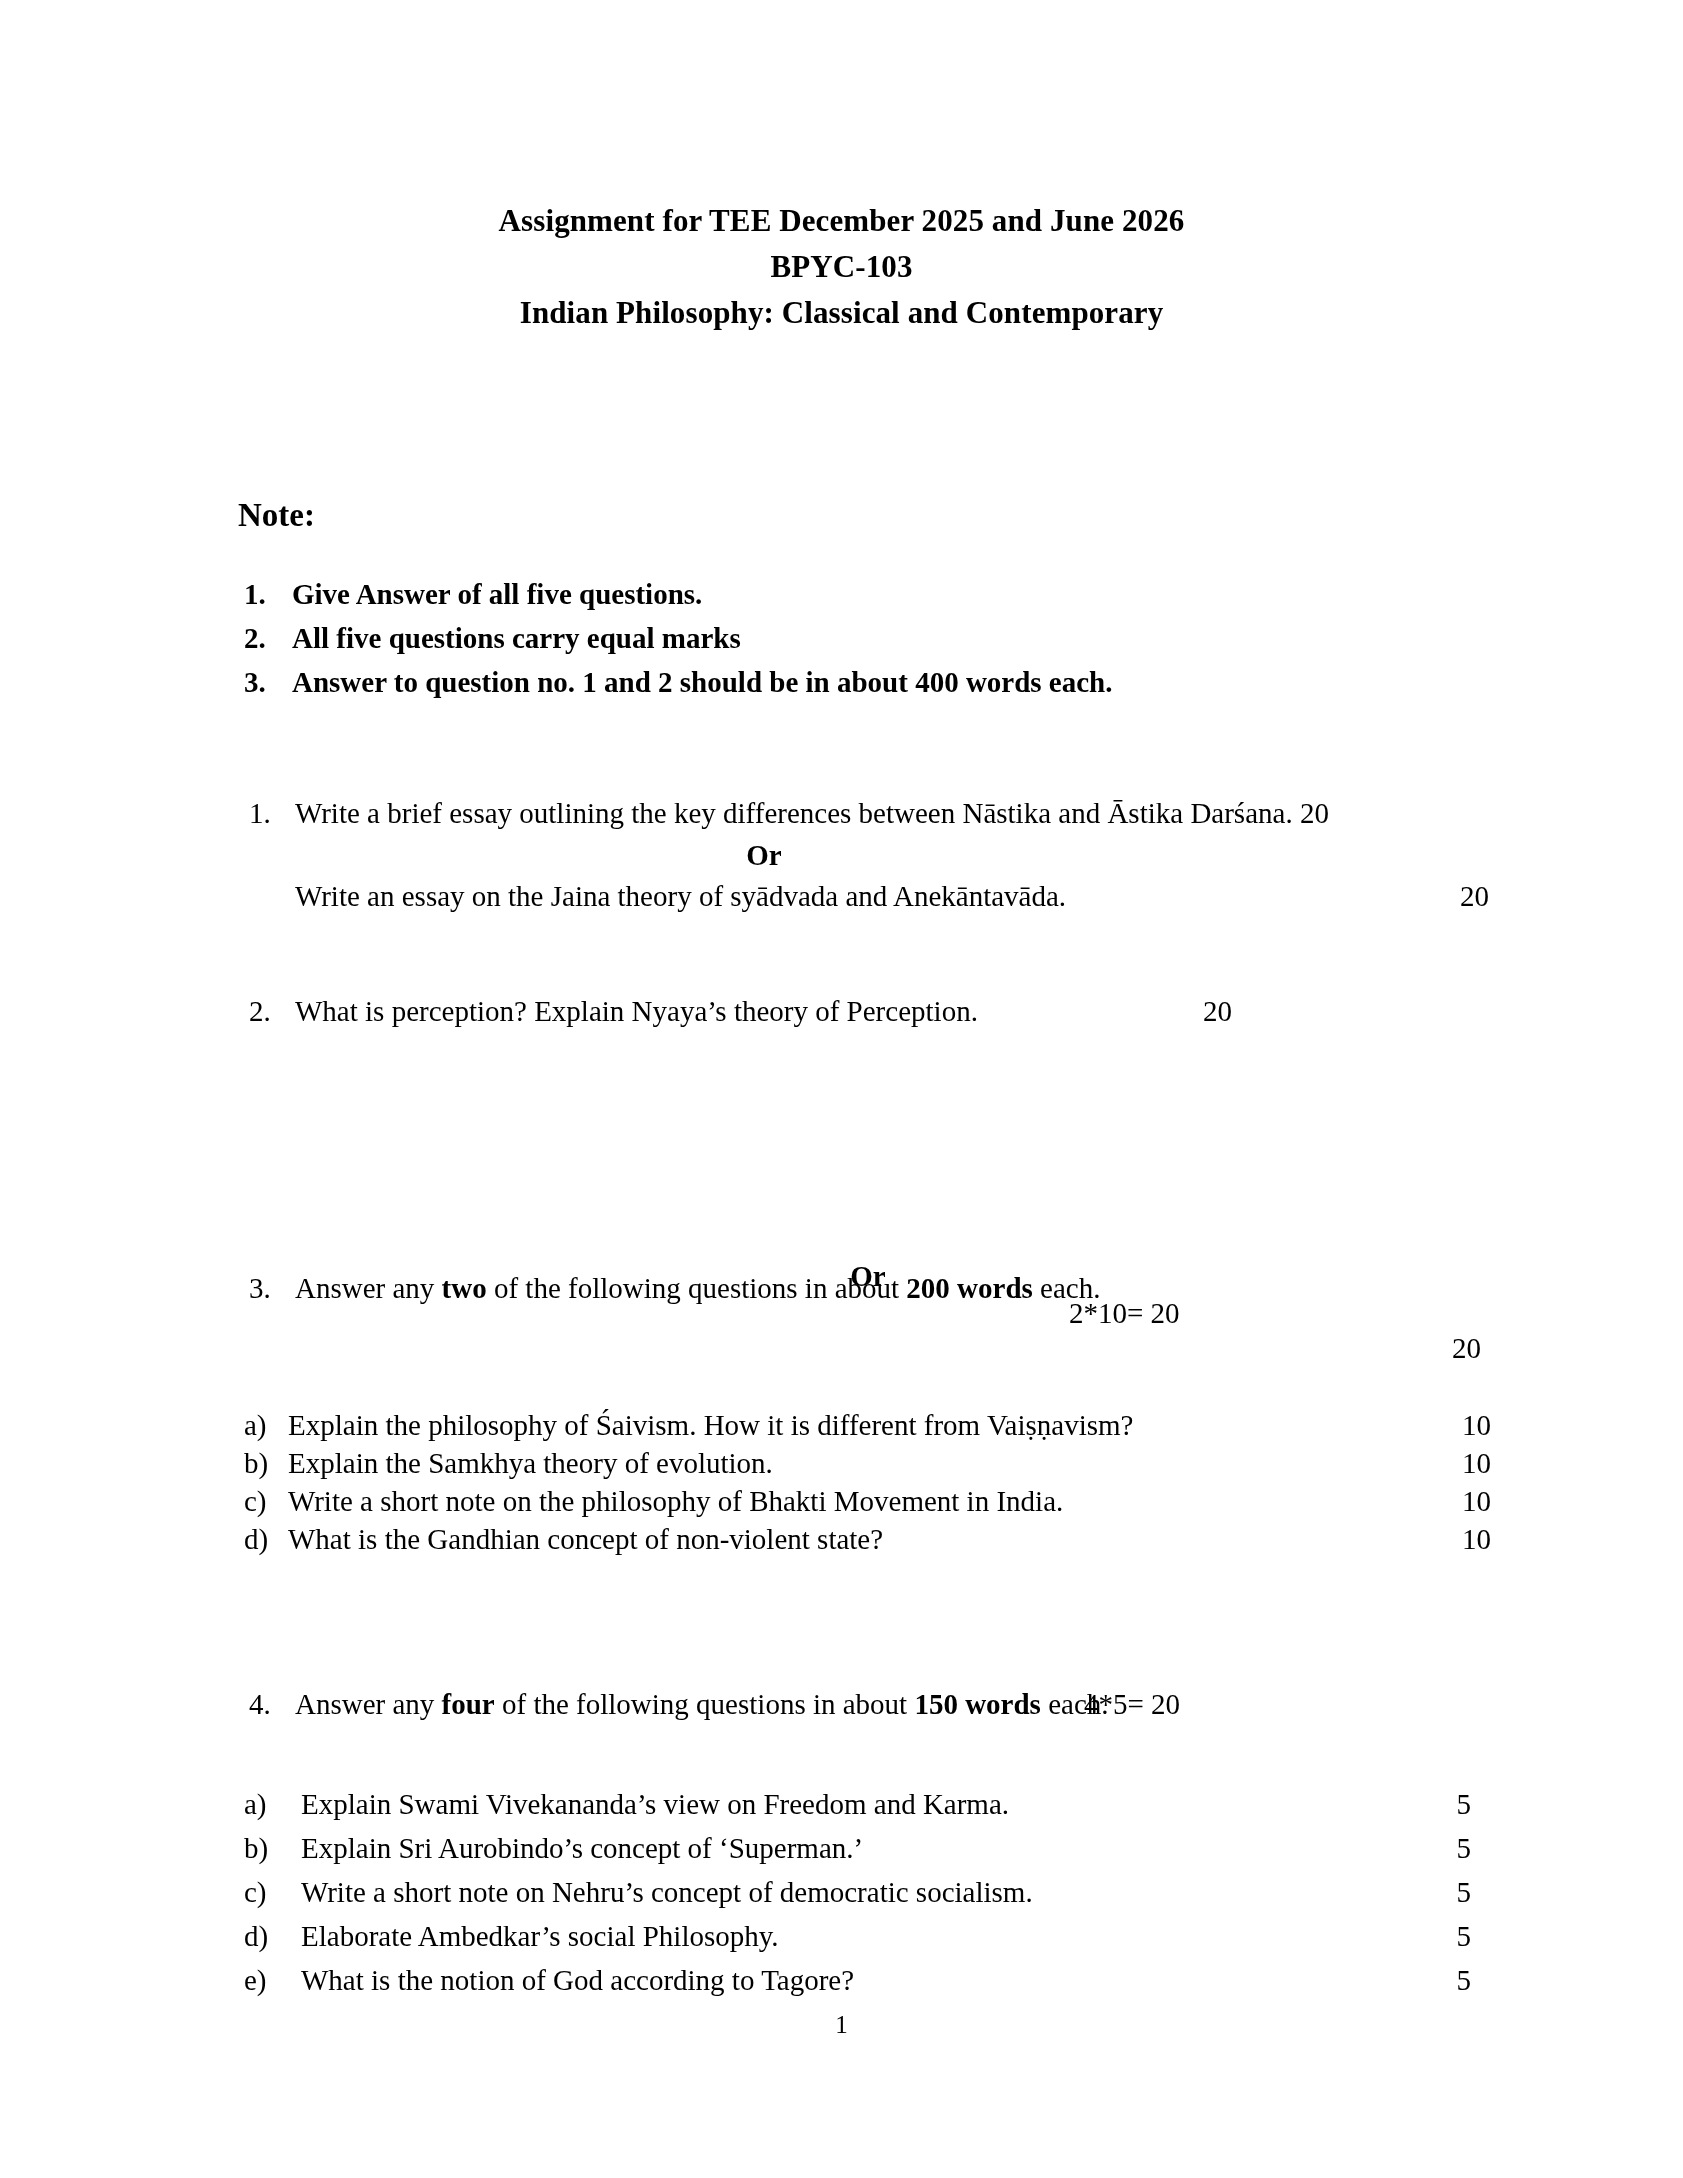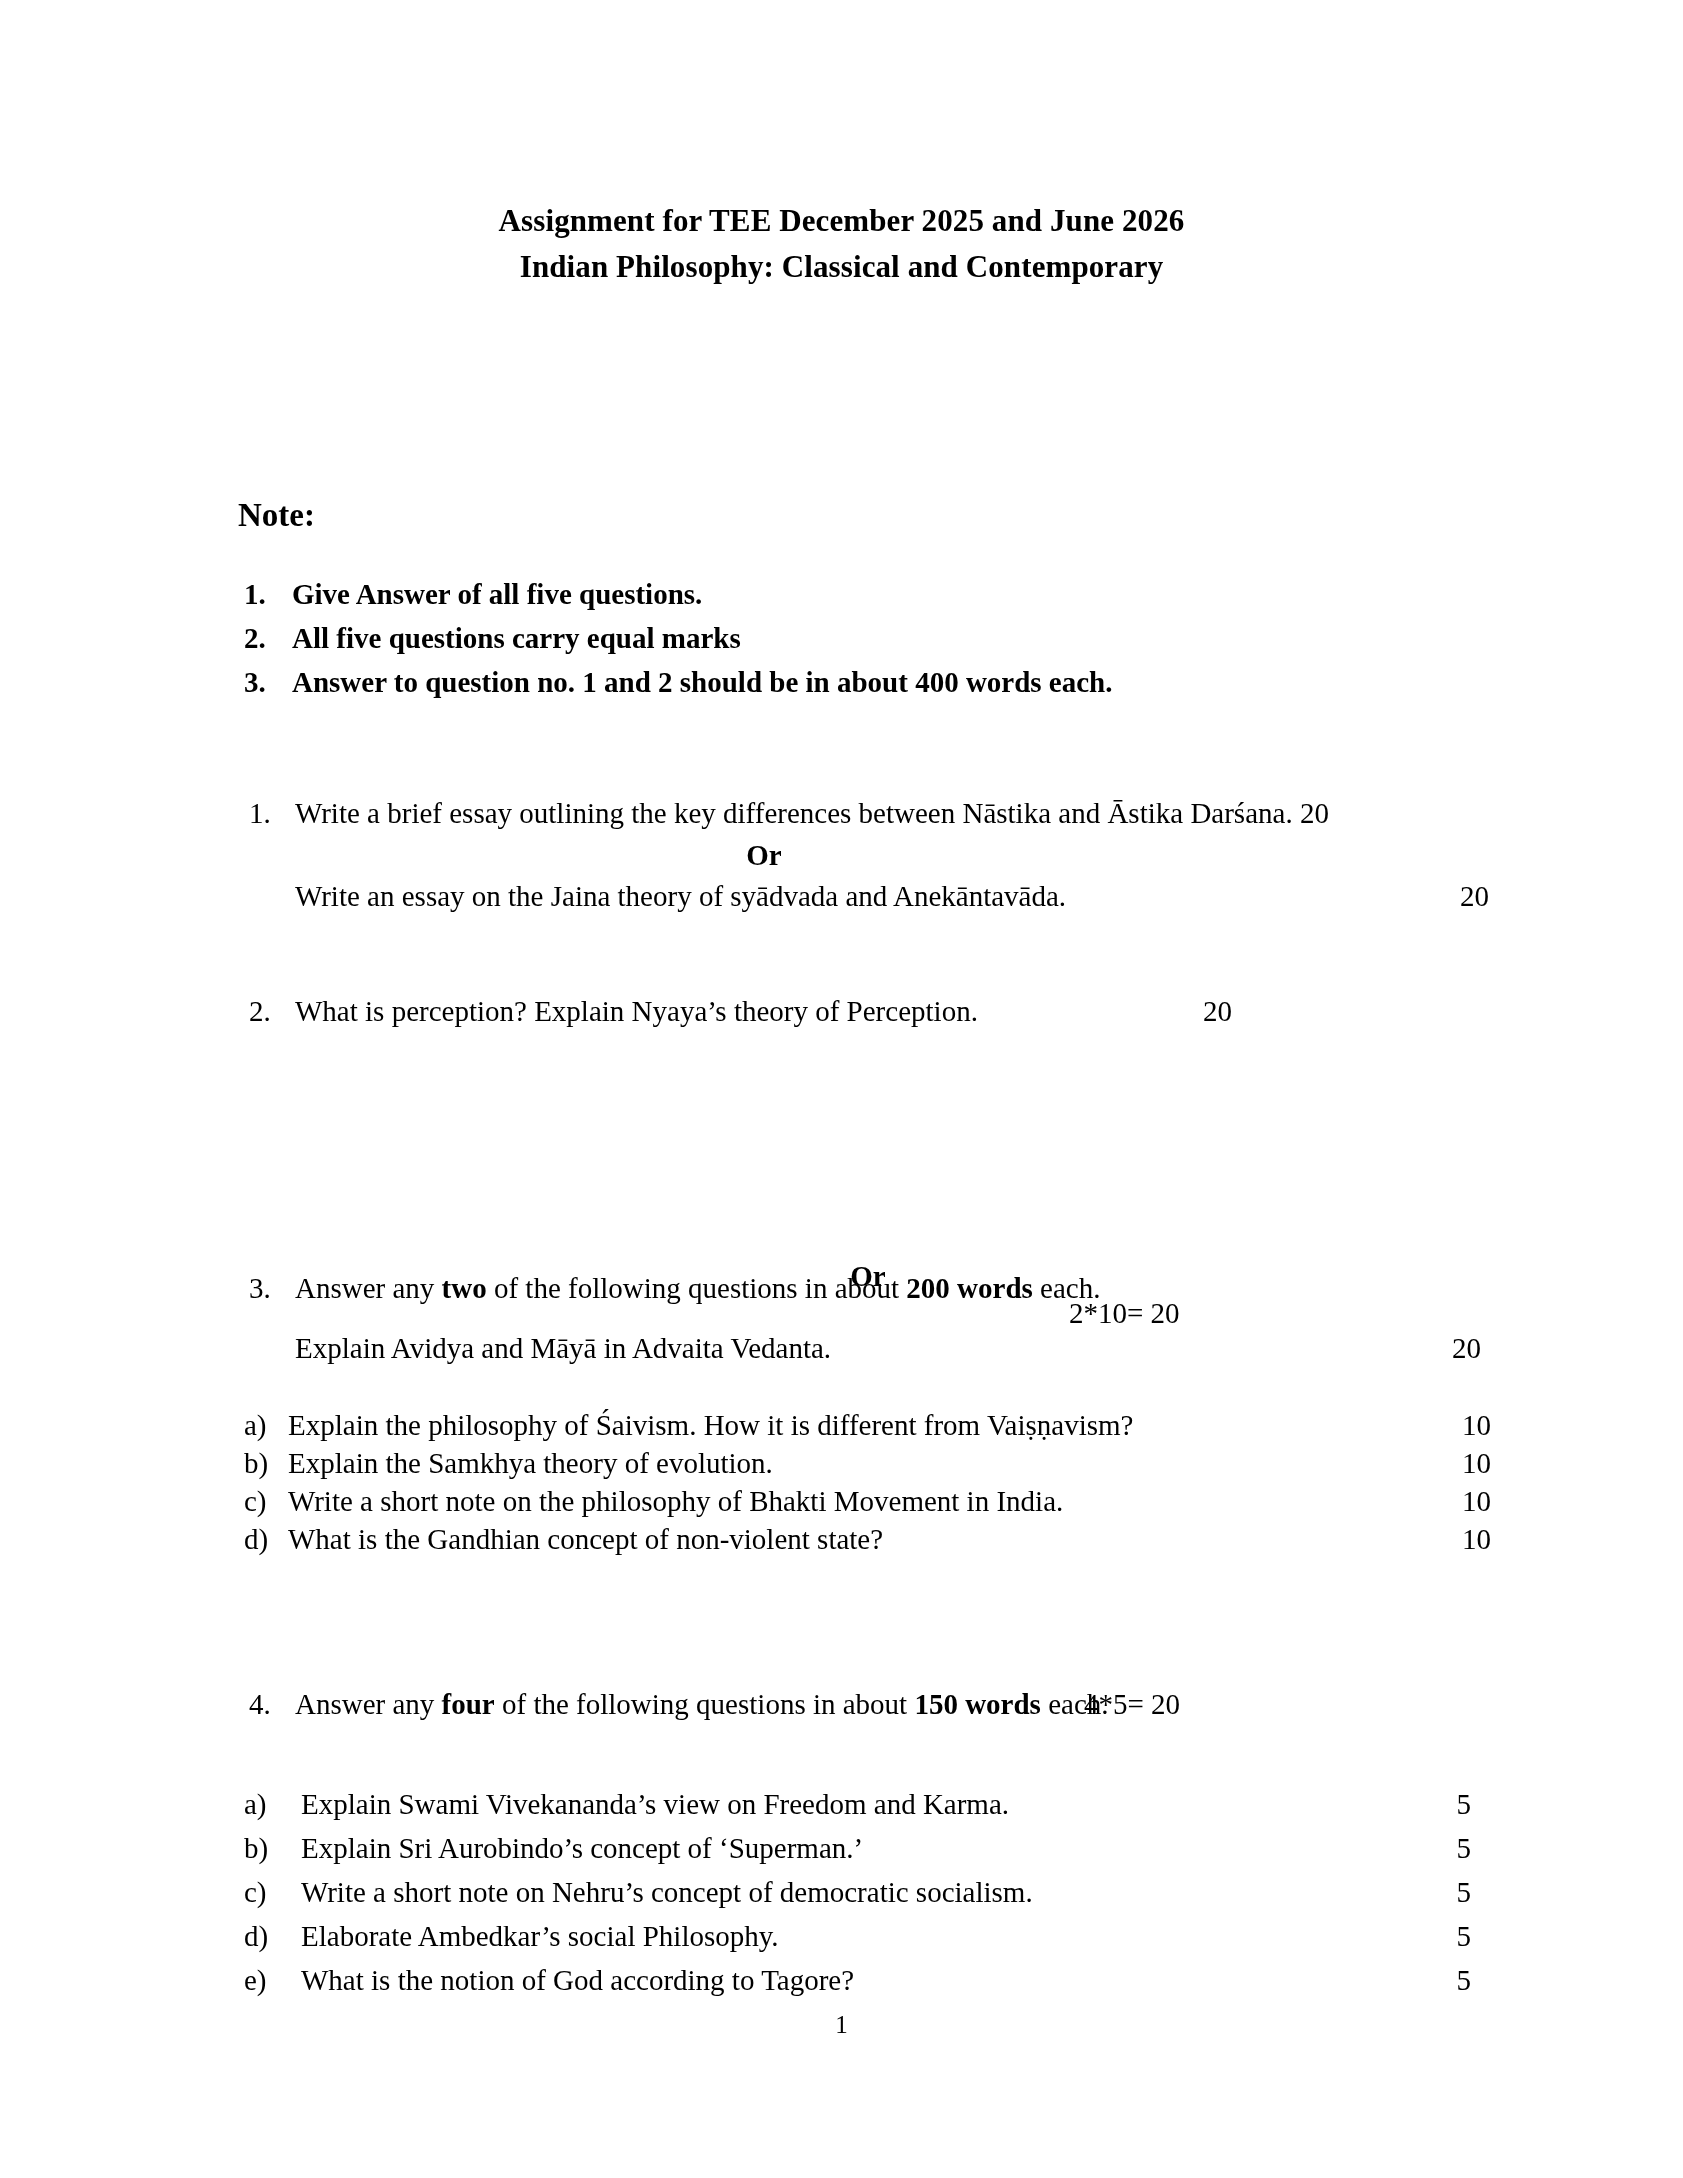--- a/index.html
+++ b/index.html
@@ -194,20 +194,21 @@
 
   b, strong { font-weight: bold; }
 </style>
 </head>
 <body>
 
 <div class="page">
 
   <div class="title-block">
     <div class="title-line">Assignment for TEE December 2025 and June 2026</div>
+    <div class="title-line">BPYC-103</div>
     <div class="title-line">Indian Philosophy: Classical and Contemporary</div>
   </div>
 
   <div class="note-heading">Note:</div>
 
   <div class="note-list">
     <div class="note-item">
       <span class="note-num">1.</span>
       <span class="note-text">Give Answer of all five questions.</span>
     </div>
@@ -232,21 +233,20 @@
       <div class="q1-alt">Write an essay on the Jaina theory of syādvada and Anekāntavāda.</div>
       <div class="q1-alt-marks">20</div>
     </div>
 
     <div class="q2">
       <div class="qrow">
         <span class="qnum">2.</span>
         <span class="qbody">What is perception? Explain Nyaya’s theory of Perception.</span>
       </div>
       <div class="or-2">Or</div>
-      <div class="q2-alt">Explain Avidya and Māyā in Advaita Vedanta.</div>
       <div class="q2-alt-marks">20</div>
     </div>
     <div class="q2-marks">20</div>
 
     <div class="q3">
       <div class="qrow">
         <span class="qnum">3.</span>
         <span class="qbody"><span>Answer any </span><b>two</b><span> of the following questions in about </span><b>200 words</b><span> each.</span></span>
       </div>
     </div>

